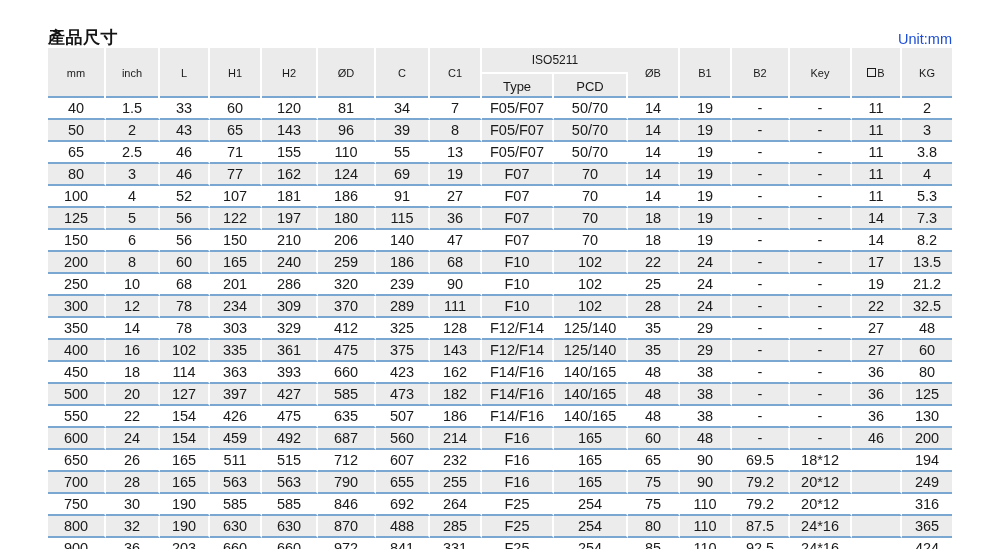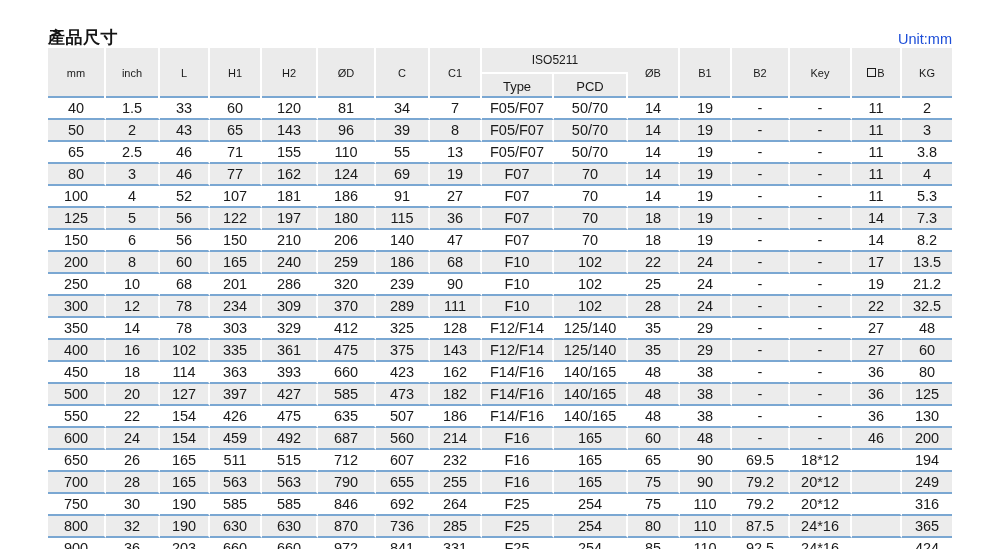--- a/index.html
+++ b/index.html
@@ -531,21 +531,21 @@
             <td></td>
             <td class="last-col">316</td>
           </tr>
           <tr class="alt">
             <td>800</td>
             <td>32</td>
             <td>190</td>
             <td>630</td>
             <td>630</td>
             <td>870</td>
-            <td>736</td>
+            <td>488</td>
             <td>285</td>
             <td>F25</td>
             <td>254</td>
             <td>80</td>
             <td>110</td>
             <td>87.5</td>
             <td>24*16</td>
             <td></td>
             <td class="last-col">365</td>
           </tr>

